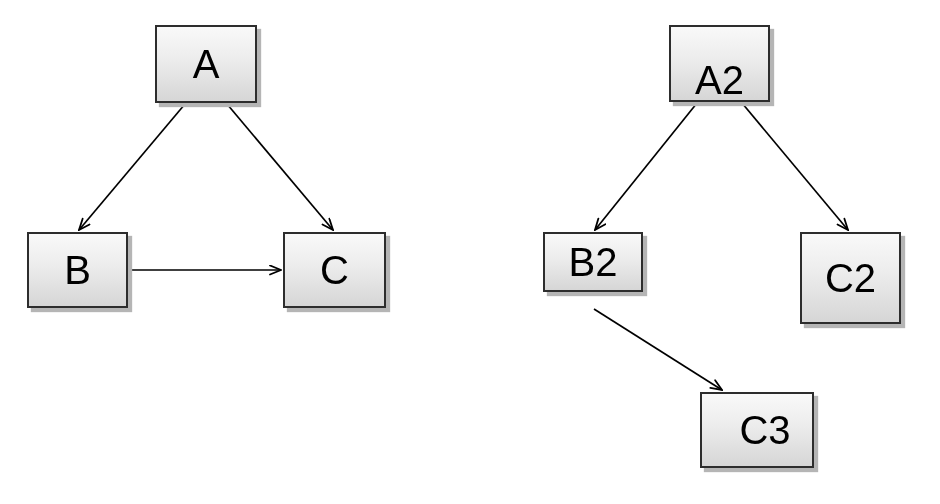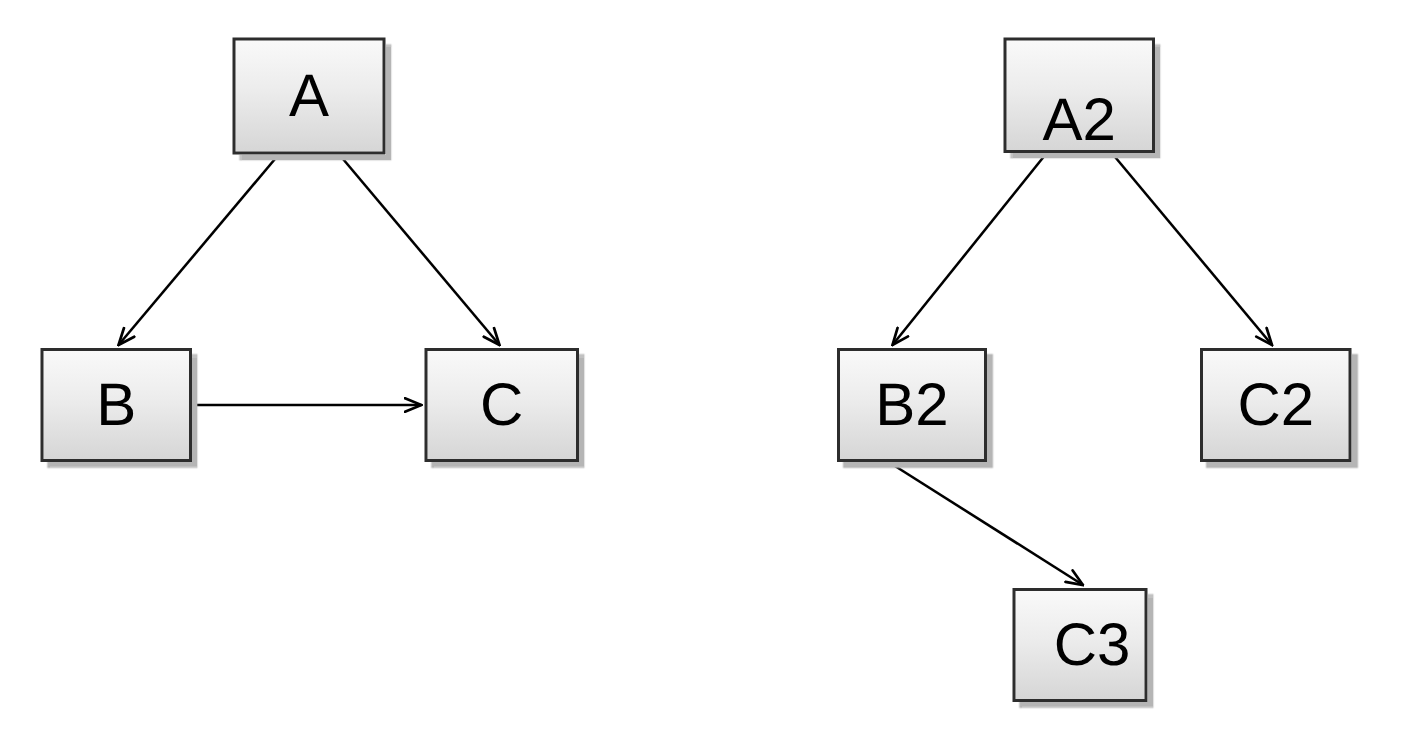--- a/index.html
+++ b/index.html
@@ -37,23 +37,23 @@
     line-height: 1;
     color: #000000;
     user-select: none;
   }
   
   .node-A  { left: 155px; top:  25px; width: 102px; height: 78px; }
   .node-B  { left:  27px; top: 232px; width: 101px; height: 76px; }
   .node-C  { left: 283px; top: 232px; width: 103px; height: 76px; }
   
   .node-A2 { left: 669px; top:  25px; width: 101px; height: 77px; align-items: flex-end; }
-  .node-B2 { left: 558px; top: 232px; width: 100px; height: 76px; }
-  .node-C2 { left: 800px; top: 232px; width: 101px; height: 76px; }
-  .node-C3 { left: 675px; top: 392px; width: 90px; height: 76px; padding-left: 16px; }
+  .node-B2 { left: 543px; top: 232px; width: 100px; height: 60px; }
+  .node-C2 { left: 800px; top: 232px; width: 101px; height: 92px; }
+  .node-C3 { left: 700px; top: 392px; width: 114px; height: 76px; padding-left: 16px; }
 </style>
 </head>
 <body>
 
 <div class="canvas">
 
   <svg class="edges-layer" width="940" height="504" viewBox="0 0 940 504" xmlns="http://www.w3.org/2000/svg">
     <defs>
       <marker id="arrowhead" viewBox="0 0 13 11" refX="12" refY="5.5" markerWidth="13" markerHeight="11" markerUnits="userSpaceOnUse" orient="auto">
         <path d="M1,1 L12,5.5 L1,10" fill="none" stroke="#000000" stroke-width="1.8" stroke-linecap="round" stroke-linejoin="miter"></path>

